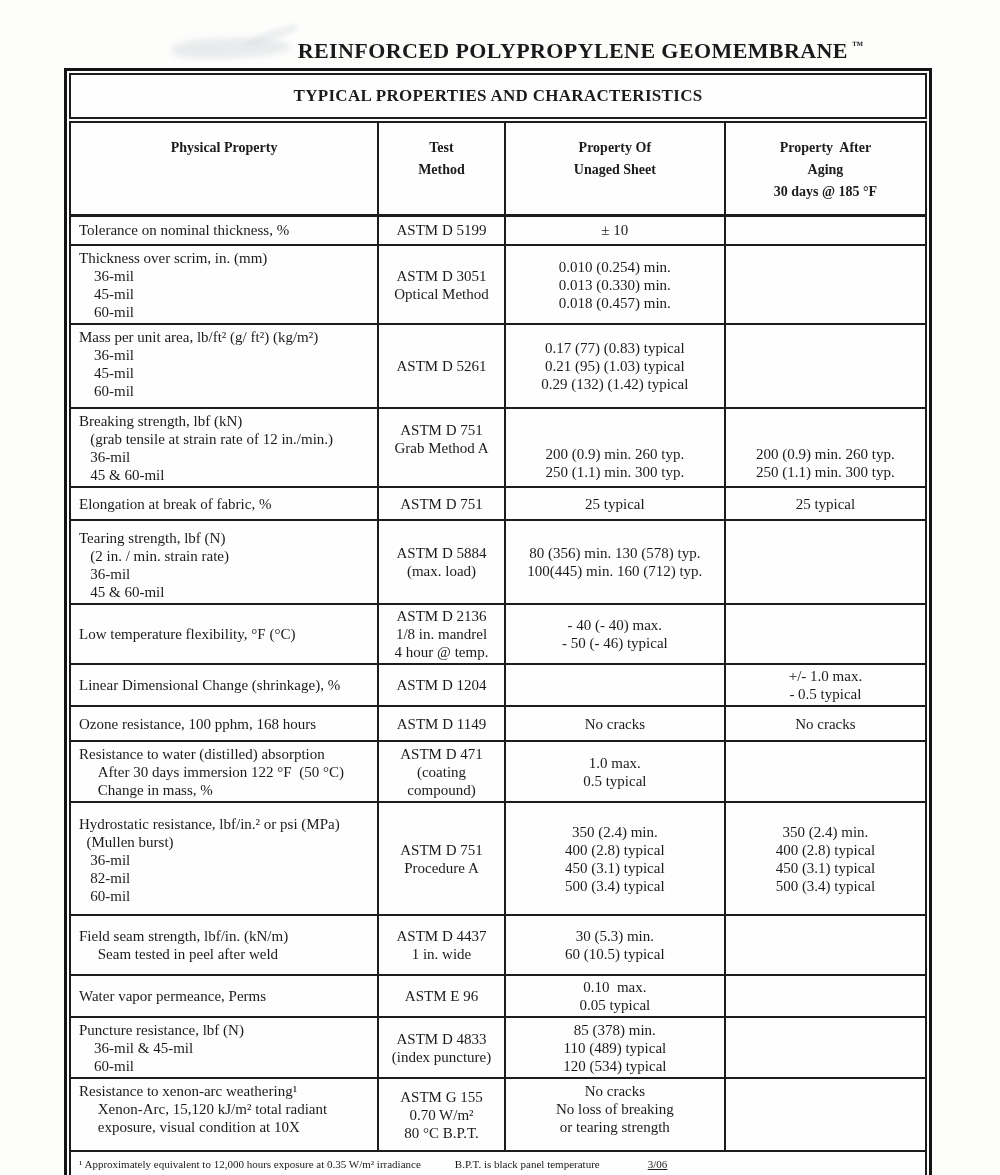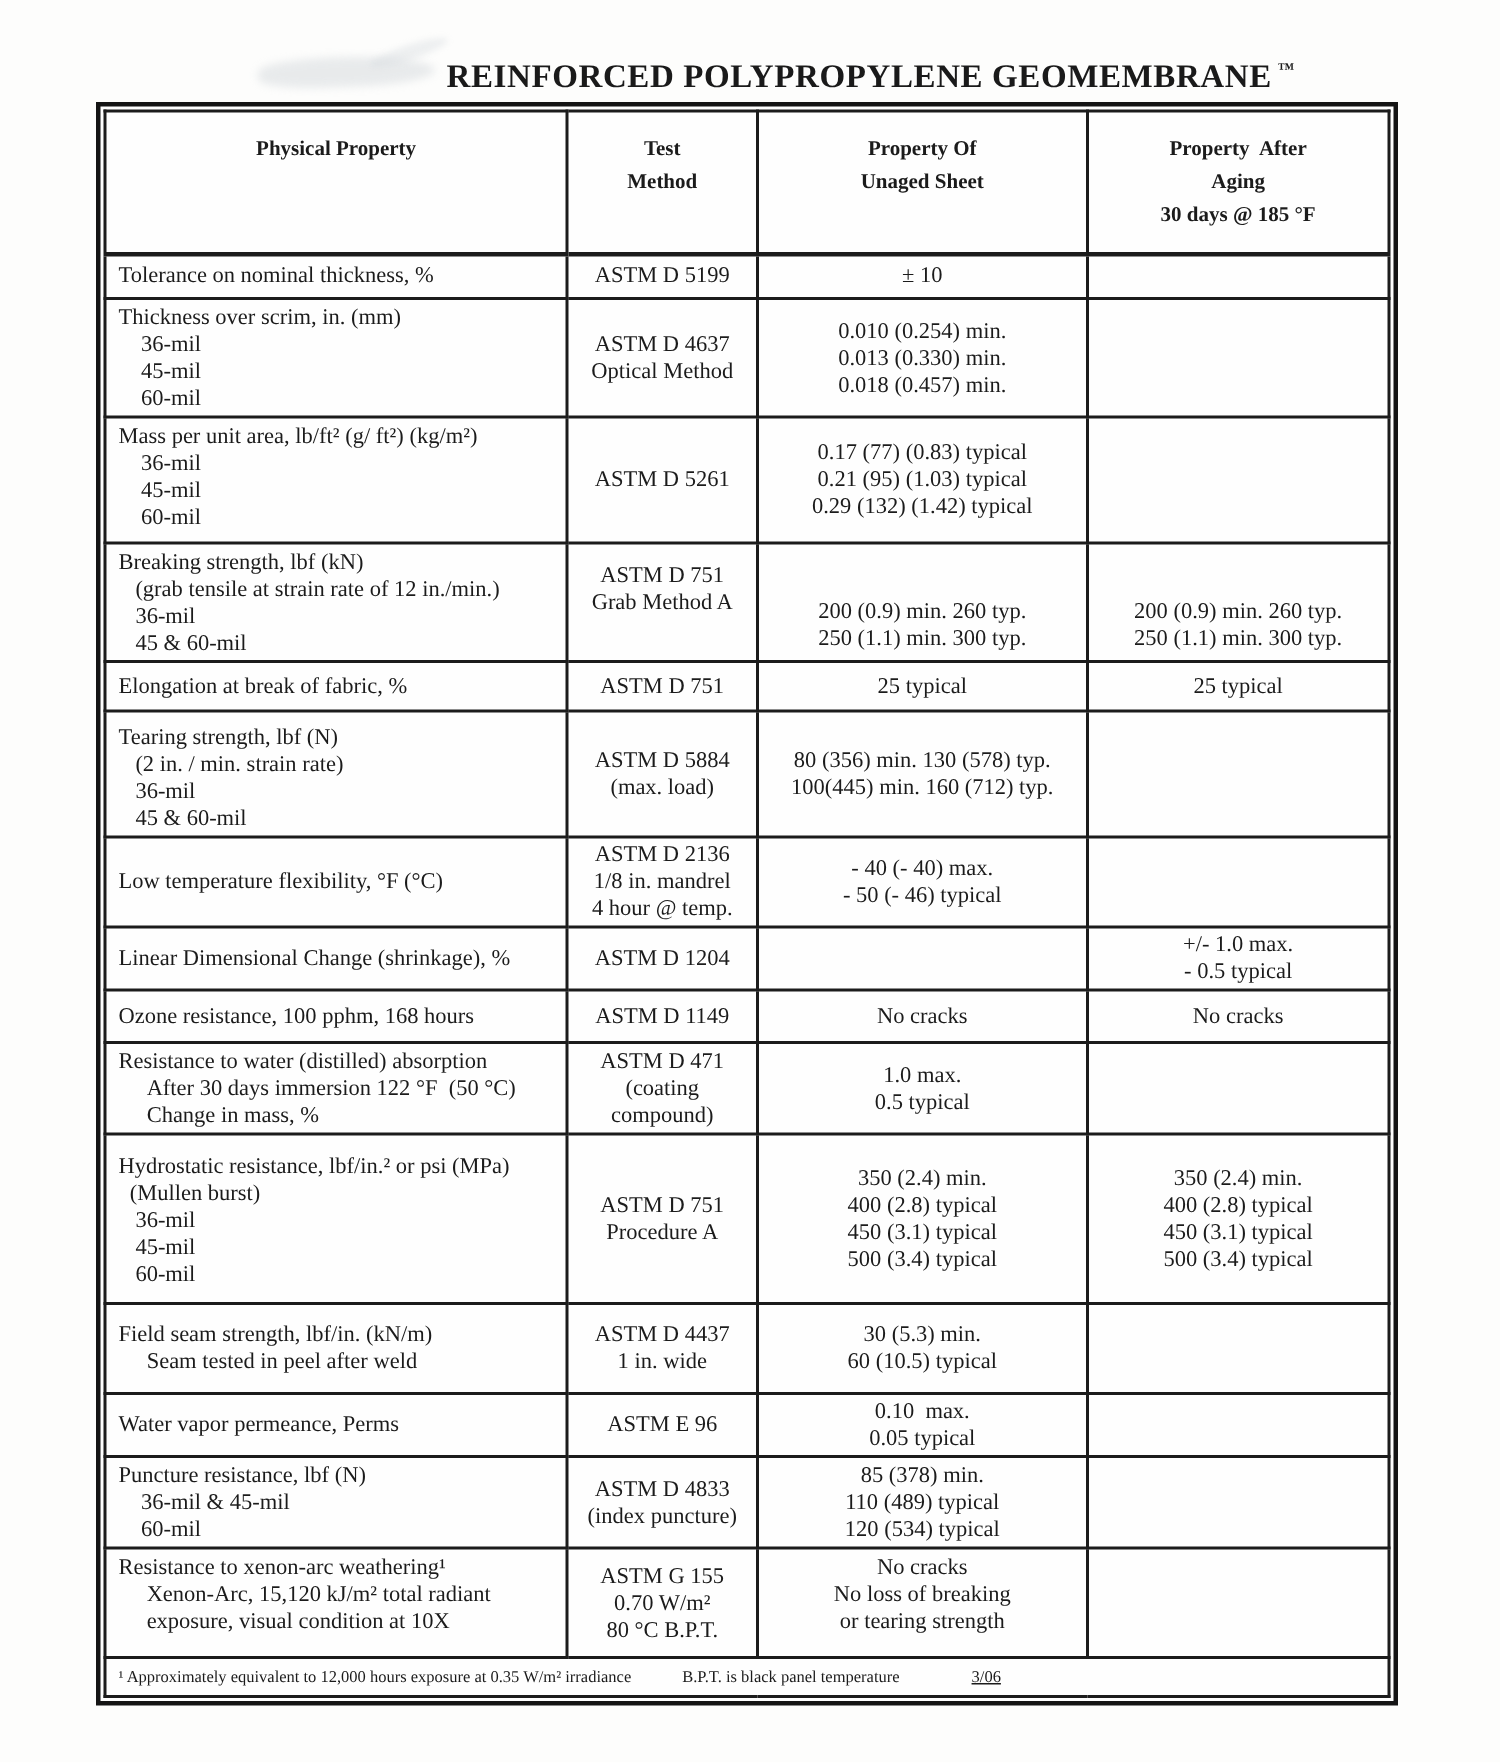--- a/index.html
+++ b/index.html
@@ -130,20 +130,23 @@
   <div class="table-wrap">
     <table>
       <colgroup>
         <col style="width:36.0%">
         <col style="width:14.8%">
         <col style="width:25.7%">
         <col style="width:23.5%">
       </colgroup>
 
       <tbody>
+          <tr style="height:46px">
+        <td colspan="4" class="caption-cell">TYPICAL PROPERTIES AND CHARACTERISTICS</td>
+      </tr>
 
       <tr class="head-row" style="height:95px">
         <th class="pre">Physical Property</th>
         <th class="pre">Test
 Method</th>
         <th class="pre">Property Of
 Unaged Sheet</th>
         <th class="pre">Property  After
 Aging
 30 days @ 185 °F</th>
@@ -154,21 +157,21 @@
         <td class="c pre">ASTM D 5199</td>
         <td class="c pre">± 10</td>
         <td class="c pre"></td>
       </tr>
 
       <tr style="height:70px">
         <td class="p pre top">Thickness over scrim, in. (mm)
     36-mil
     45-mil
     60-mil</td>
-        <td class="c pre">ASTM D 4637
+        <td class="c pre">ASTM D 3051
 Optical Method</td>
         <td class="c pre">0.010 (0.254) min.
 0.013 (0.330) min.
 0.018 (0.457) min.</td>
         <td class="c pre"></td>
       </tr>
 
       <tr style="height:84px">
         <td class="p pre top">Mass per unit area, lb/ft² (g/ ft²) (kg/m²)
     36-mil
@@ -247,21 +250,21 @@
 compound)</td>
         <td class="c pre">1.0 max.
 0.5 typical</td>
         <td class="c pre"></td>
       </tr>
 
       <tr style="height:113px">
         <td class="p pre top pt">Hydrostatic resistance, lbf/in.² or psi (MPa)
   (Mullen burst)
    36-mil
-   45-mil
+   82-mil
    60-mil</td>
         <td class="c pre">ASTM D 751
 Procedure A</td>
         <td class="c pre">350 (2.4) min.
 400 (2.8) typical
 450 (3.1) typical
 500 (3.4) typical</td>
         <td class="c pre">350 (2.4) min.
 400 (2.8) typical
 450 (3.1) typical

